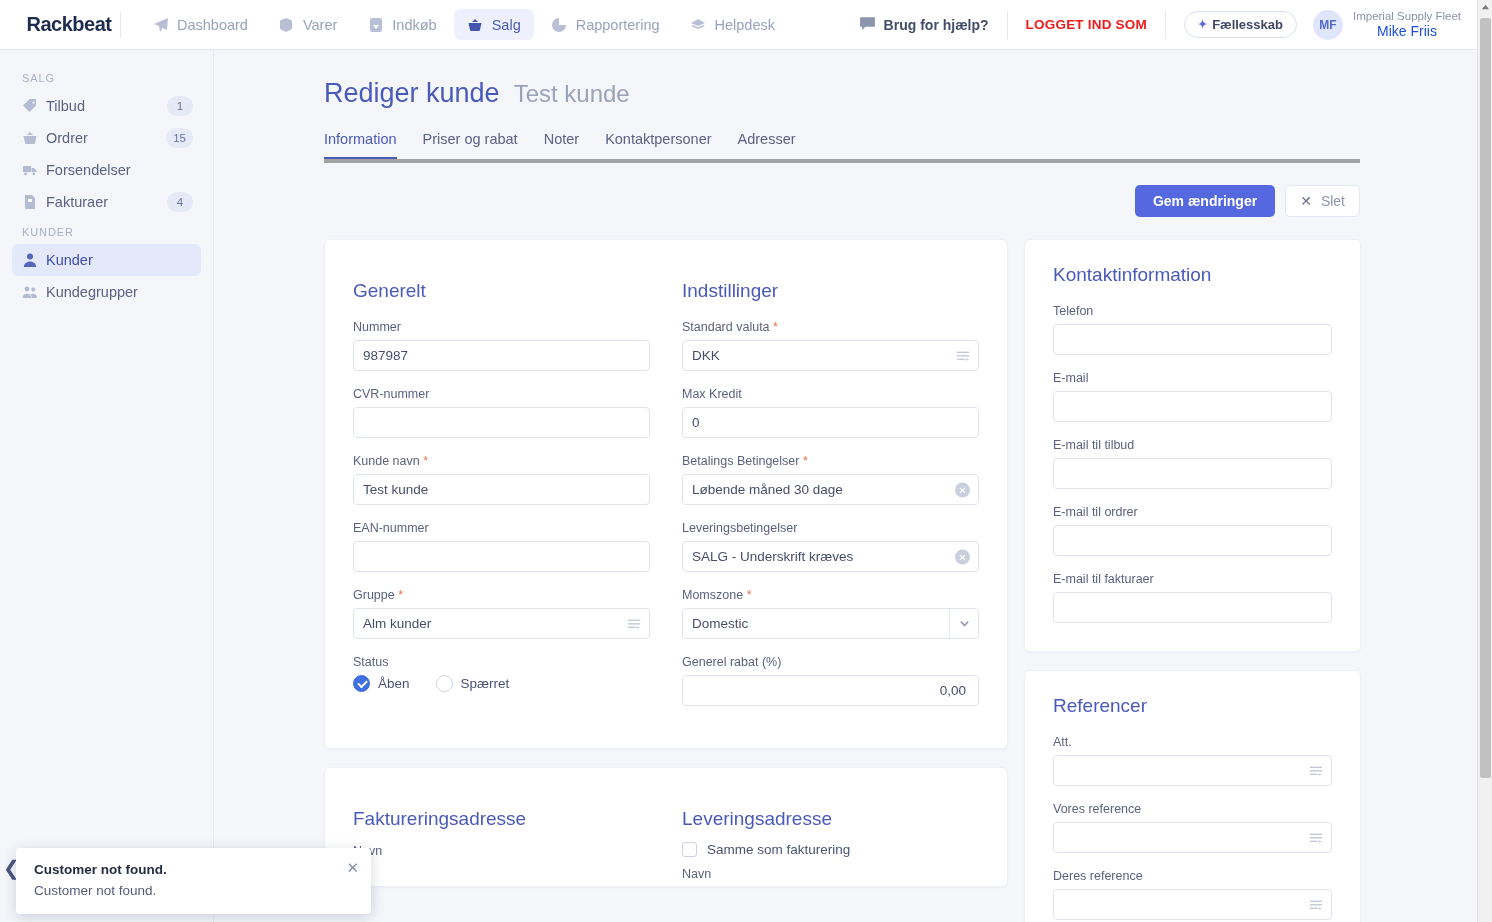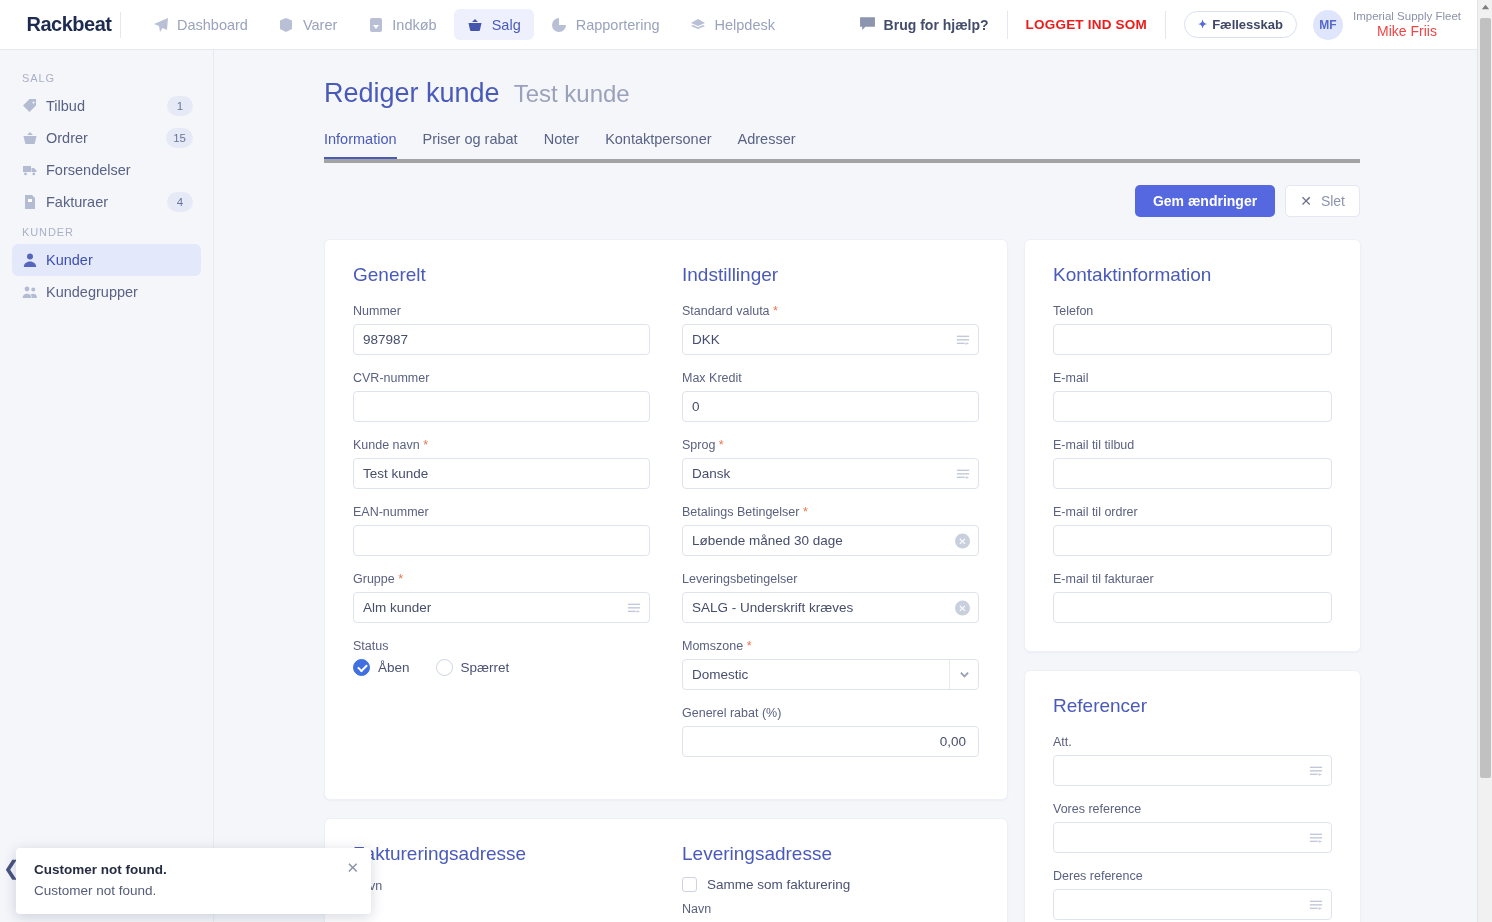--- a/index.html
+++ b/index.html
@@ -56,21 +56,21 @@
   .pill .spark { color: #5568d8; font-size: 11px; }
   .avatar {
     width: 30px; height: 30px; border-radius: 50%;
     background: #dfe5fb; color: #5568cc;
     display: flex; align-items: center; justify-content: center;
     font-size: 12px; font-weight: bold; margin: 0 10px 0 16px;
     cursor: pointer;
   }
   .user-block { line-height: 1.25; cursor: pointer; }
   .user-org { font-size: 11.5px; color: #8b92aa; }
-  .user-name { font-size: 14px; color: #ef4444; }
+  .user-name { font-size: 14px; color: #1d4ed8; }
 
   
   .sidebar {
     position: absolute; top: 50px; left: 0; width: 214px; height: 872px;
     background: #f4f6fa; border-right: 1px solid #e7eaf3;
     padding-top: 14px; z-index: 20;
   }
   .side-group { font-size: 11px; letter-spacing: .9px; color: #a9b0c6; padding: 8px 0 6px 22px; }
   .side-item {
     display: flex; align-items: center; height: 32px;
@@ -124,21 +124,21 @@
   .col-left { width: 684px; }
   .col-right { width: 337px; }
 
   .card {
     background: #fff; border-radius: 6px; border: 1px solid #edf0f7;
     box-shadow: 0 1px 2px rgba(30,40,80,.035);
   }
   .card-pad { padding: 24px 28px 26px 28px; }
   .card-title { font-size: 19px; color: #4a5ab9; margin-bottom: 18px; }
 
-  .two-col { display: flex; gap: 32px; }
+  .two-col { display: flex; gap: 32px; margin-top: 16px; }
   .fcol { flex: 1; }
 
   .field { margin-bottom: 16px; }
   .flabel { font-size: 12.5px; color: #5b6280; margin-bottom: 6px; display: block; }
   .req { color: #e8744a; }
   .ctrl {
     position: relative; height: 31px;
     border: 1px solid #dfe3ee; border-radius: 4px; background: #fff;
     display: flex; align-items: center;
   }
@@ -472,34 +472,20 @@
                 </div>
               </div>
 
               <div class="field">
                 <label class="flabel">Max Kredit</label>
                 <div class="ctrl">
                   <input type="text" value="0" style="">
                 </div>
               </div>
 
-              <div class="field">
-                <label class="flabel"><span>Sprog</span> <span class="req">*</span></label>
-                <div class="ctrl">
-                  <input type="text" value="Dansk" style="">
-                  <span class="aff">
-                    <svg viewBox="0 0 16 16">
-                        <rect x="1" y="3" width="14" height="1.6"></rect>
-                        <rect x="1" y="7" width="14" height="1.6"></rect>
-                        <rect x="1" y="11" width="9" height="1.6"></rect>
-                        <path d="M11 10.5l4 1.5-4 1.5z"></path>
-                      </svg>
-                  </span>
-                </div>
-              </div>
 
               <div class="field">
                 <label class="flabel"><span>Betalings Betingelser</span> <span class="req">*</span></label>
                 <div class="ctrl">
                   <input type="text" value="Løbende måned 30 dage" style="">
                   <span class="aff">
                       <span class="clear-x">✕</span>
                     </span>
                 </div>
               </div>

